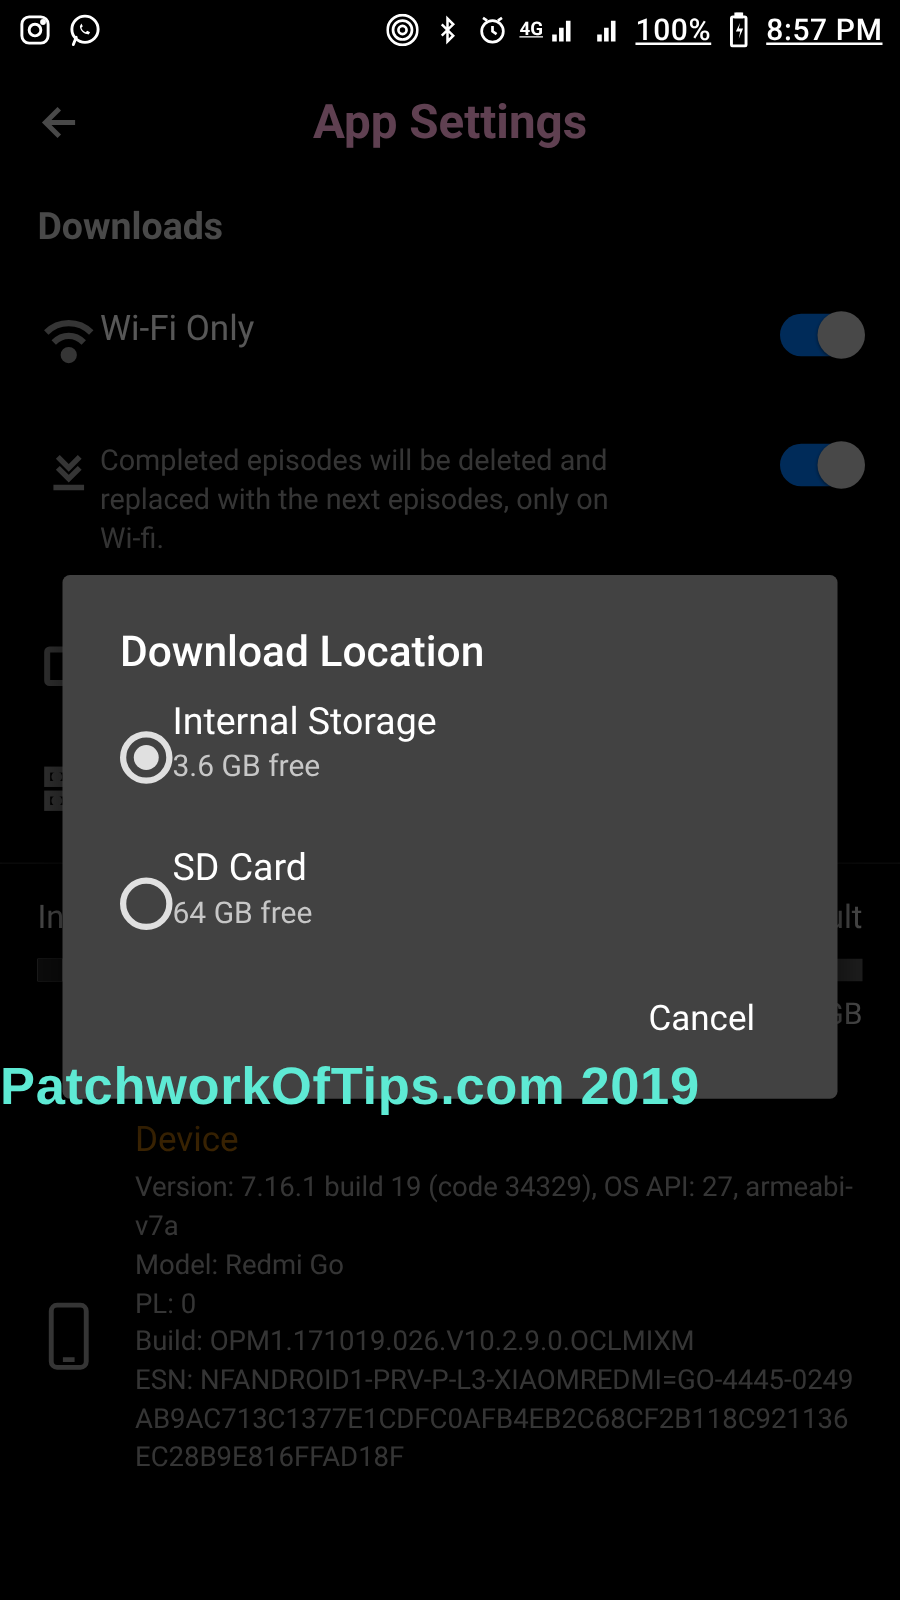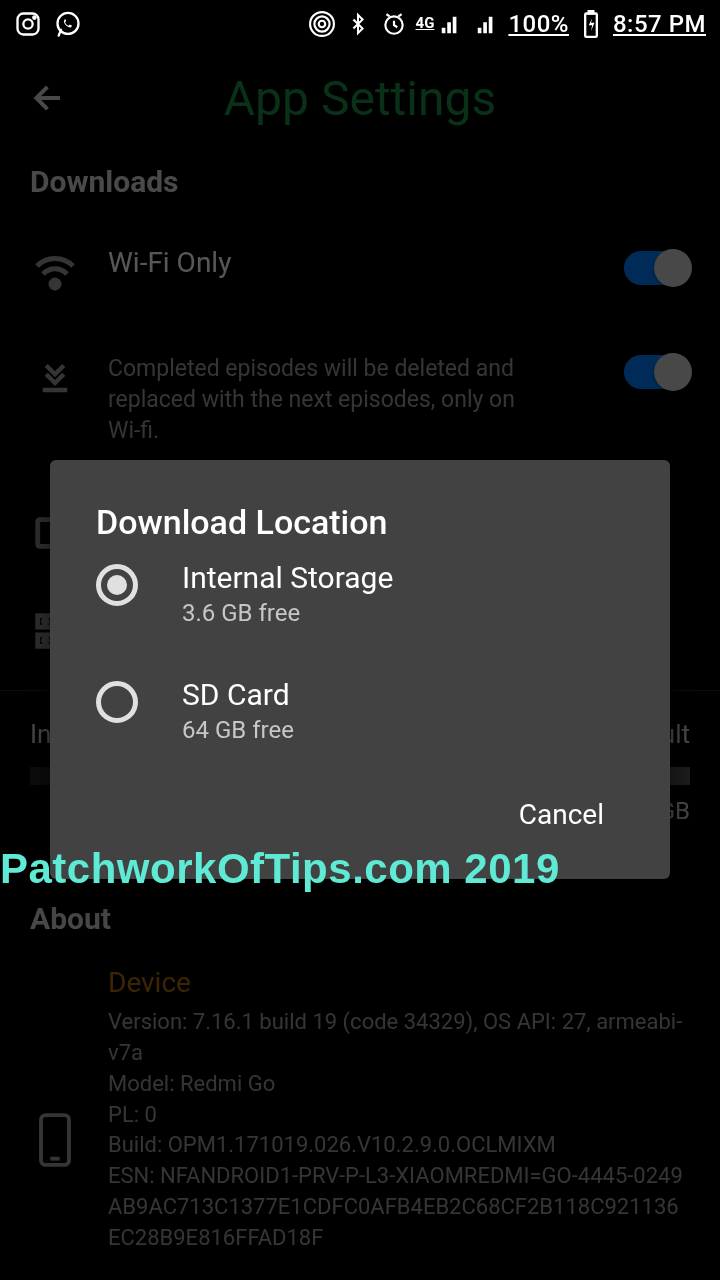--- a/index.html
+++ b/index.html
@@ -38,38 +38,37 @@
     display:flex;
     align-items:center;
     padding:0 30px;
     position:relative;
   }
   .back-arrow { width:38px; height:38px; }
   .header-title {
     position:absolute;
     left:0; right:0;
     text-align:center;
-    font-size:48px;
-    color:#15803d;
-    font-weight:400;
+    font-size:38px;
+    color:#f9a8d4;
+    font-weight:700;
   }
 
   
   .section-title {
     font-size:30px;
     font-weight:700;
     color:#bfbfbf;
     padding:16px 30px 20px;
   }
 
   .setting-row {
     display:flex;
     align-items:flex-start;
     padding:26px 30px;
-    gap:28px;
   }
   .setting-icon { width:50px; height:50px; flex:0 0 50px; display:flex; align-items:center; justify-content:center; margin-top:2px;}
   .setting-text { flex:1; }
   .setting-label { font-size:28px; color:#e5e5e5; line-height:1.3; }
   .setting-sub { font-size:23px; color:#8c8c8c; line-height:1.35; margin-top:4px; max-width:440px;}
   .toggle {
     width:66px; height:34px;
     background:#0071eb;
     border-radius:17px;
     position:relative;
@@ -114,22 +113,21 @@
     top:460px;
     background:#424242;
     border-radius:6px;
     box-shadow:0 10px 40px rgba(0,0,0,0.7);
     padding:42px 46px 20px;
     z-index:20;
   }
   .dialog-title { font-size:34px; font-weight:500; color:#fff; }
   .radio-row {
     display:flex;
-    align-items:flex-start;
-    gap:44px;
+    align-items:flex-end;
     padding:18px 0 32px;
   }
   .radio {
     width:42px; height:42px;
     border:5px solid #e0e0e0;
     border-radius:50%;
     display:flex; align-items:center; justify-content:center;
     flex:0 0 42px;
     margin-top:4px;
   }
@@ -290,21 +288,20 @@
     <span>ult</span>
   </div>
   <div class="storage-bar">
     <div class="fill1"></div>
       <div class="fill2"></div>
   </div>
   <div class="storage-right">GB</div>
 
   <div style="height:40px;"></div>
 
-  <div class="section-title">About</div>
 
   <div class="about-block">
     <span class="about-icon">
       <svg width="40" height="56" viewBox="0 0 24 36" fill="none" stroke="#8c8c8c" stroke-width="2.5">
           <rect x="3" y="2" width="18" height="32" rx="3"></rect>
           <line x1="9" y1="30" x2="15" y2="30"></line>
         </svg>
     </span>
     <div class="about-text">
       <div class="about-title">Device</div>

